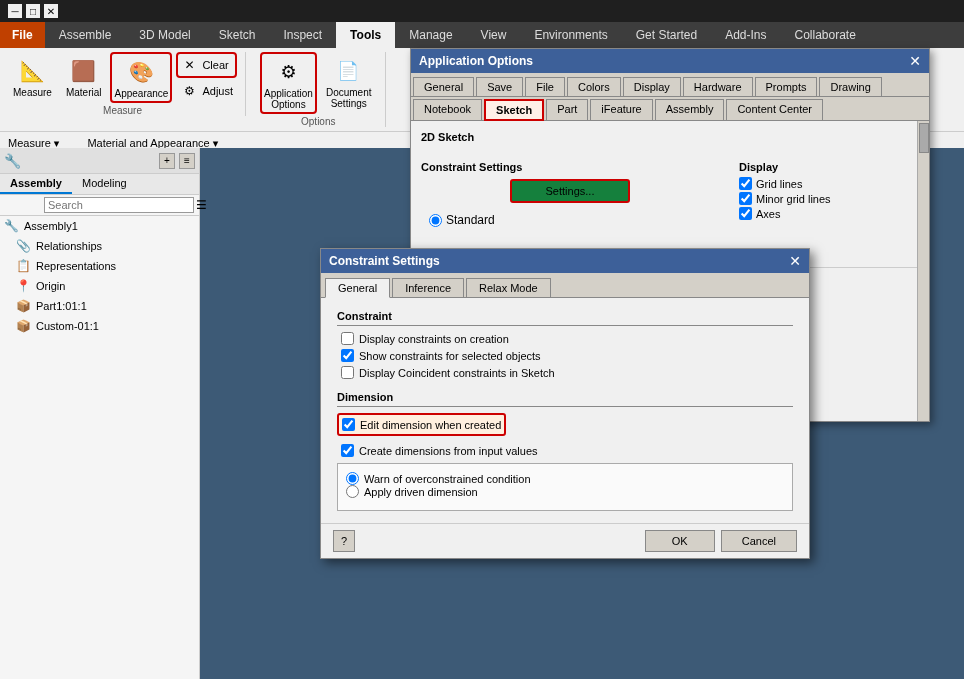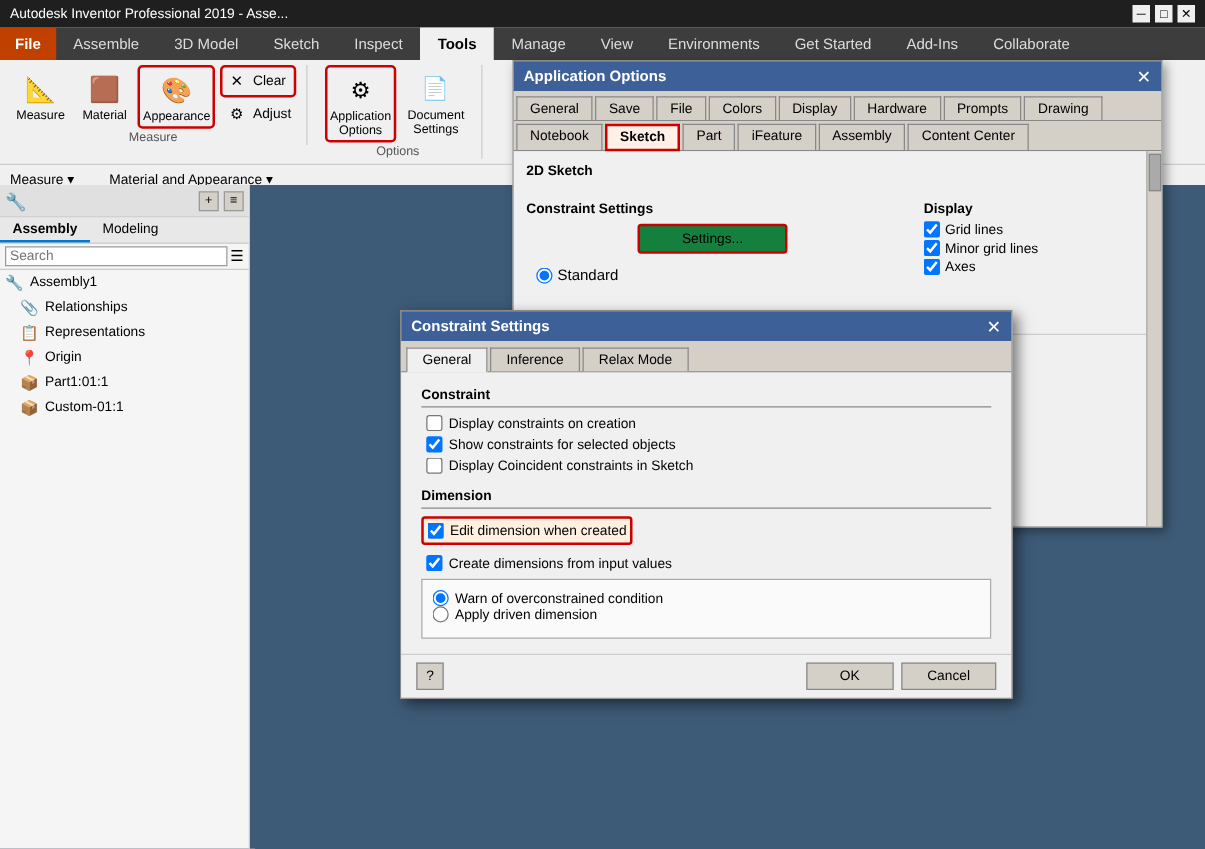--- a/index.html
+++ b/index.html
@@ -61,27 +61,26 @@
     .footer-btn.ok { background: #d4d0c8; }
     .help-btn { width: 22px; height: 22px; border: 1px solid #888; background: #d4d0c8; cursor: pointer; font-size: 11px; display: flex; align-items: center; justify-content: center; }
     .highlighted-checkbox { border: 2px solid #cc0000; padding: 2px; border-radius: 2px; background: #fff0e8; }
     .red-box { border: 2px solid #cc0000; border-radius: 4px; padding: 2px; }
     .left-sidebar { position: absolute; top: 100px; left: 0; width: 200px; bottom: 0; background: #f5f5f5; border-right: 1px solid #ccc; z-index: 2; }
 
     input[type="checkbox"] { width: 13px; height: 13px; margin: 0; }
     input[type="radio"] { width: 13px; height: 13px; margin: 0; }
 
     .model-search { display: flex; align-items: center; gap: 2px; padding: 2px 4px; border-bottom: 1px solid #ccc; }
-    .model-search input { flex: 1; border: 1px solid #999; padding: 1px 3px; font-size: 11px; }
+    .model-search input { flex: 1; border: 1px solid #999; padding: 1px 3px; font-size: 11px; margin-left: 40px; }
   </style>
 </head>
 <body>
 
 <div class="title-bar">
-  <span class="title-bar-text">Autodesk Inventor Professional 2019 - Asse...</span>
   <div class="title-bar-icons">
     <button class="title-bar-btn">─</button>
     <button class="title-bar-btn">□</button>
     <button class="title-bar-btn">✕</button>
   </div>
 </div>
 
 <div class="ribbon-tabs">
   <div class="ribbon-tab file">File</div>
   <div class="ribbon-tab">Assemble</div>

